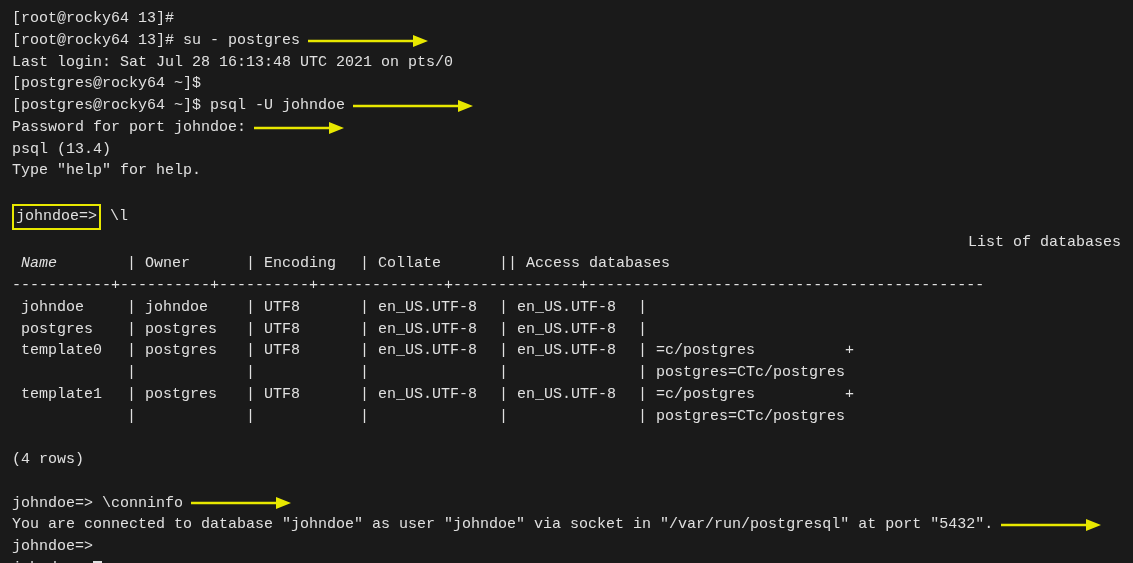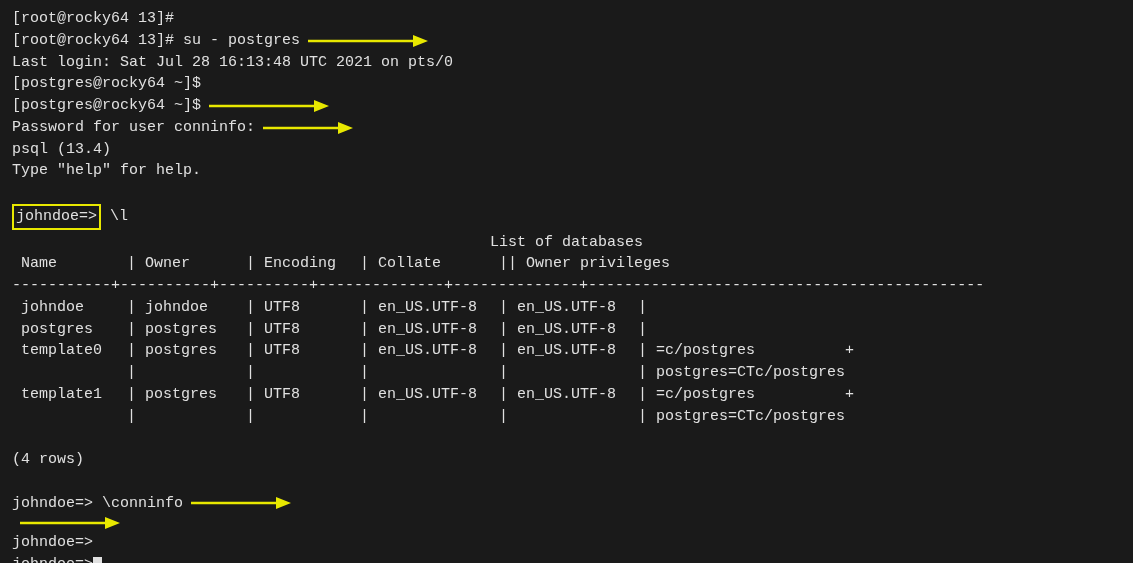--- a/index.html
+++ b/index.html
@@ -80,66 +80,66 @@
         <polygon points="105,3 120,9 105,15" fill="#e8e800"></polygon>
       </svg>
     </span>
   </div>
 
   <span class="line-block">Last login: Sat Jul 28 16:13:48 UTC 2021 on pts/0</span>
 
   <span class="line-block">[postgres@rocky64 ~]$</span>
 
   <div class="line">
-    <span>[postgres@rocky64 ~]$</span>
+    <span>[postgres@rocky64 ~]$</span><span> psql -U johndoe</span>
     <span class="yellow-arrow">
       <svg width="120" height="18" viewBox="0 0 120 18">
         <line x1="0" y1="9" x2="105" y2="9" stroke="#e8e800" stroke-width="2.5"></line>
         <polygon points="105,3 120,9 105,15" fill="#e8e800"></polygon>
       </svg>
     </span>
   </div>
 
   <div class="line">
-    <span>Password for user conninfo:</span>
+    <span>Password for port johndoe:</span>
     <span class="yellow-arrow">
       <svg width="90" height="18" viewBox="0 0 90 18">
         <line x1="0" y1="9" x2="75" y2="9" stroke="#e8e800" stroke-width="2.5"></line>
         <polygon points="75,3 90,9 75,15" fill="#e8e800"></polygon>
       </svg>
     </span>
   </div>
 
   <span class="line-block">psql (13.4)</span>
 
   <span class="line-block">Type "help" for help.</span>
 
   <span class="line-block">&nbsp;</span>
 
   <div class="line">
     <span class="prompt-highlight">johndoe=&gt;</span><span> \l</span>
   </div>
 
   <div class="table-section">
 
-    <div style="text-align:center; line-height:1.45;">
+    <div style="text-align:right; line-height:1.45;">
       <span>List of databases</span>
     </div>
 
     <div style="display:flex; line-height:1.45; white-space:pre;">
-      <span style="width:115px;"> Name</span>
+      <span style="width:115px;font-style:italic;"> Name</span>
       <span style="color:#e0e0e0;">|</span>
       <span style="width:110px;"> Owner</span>
       <span style="color:#e0e0e0;">|</span>
       <span style="width:105px;"> Encoding</span>
       <span style="color:#e0e0e0;">|</span>
       <span style="width:130px;"> Collate</span>
       <span style="color:#e0e0e0;">|</span>
       <span style="color:#e0e0e0;">|</span>
-      <span> Owner privileges</span>
+      <span> Access databases</span>
     </div>
 
     <span class="line-block">-----------+----------+----------+--------------+--------------+--------------------------------------------</span>
 
     <div style="display:flex; line-height:1.45; white-space:pre;">
       <span style="width:115px;"> johndoe   </span>
       <span>|</span>
       <span style="width:110px;"> johndoe  </span>
       <span>|</span>
       <span style="width:105px;"> UTF8     </span>
@@ -233,20 +233,21 @@
     <span>johndoe=&gt;</span><span> \conninfo</span>
     <span class="yellow-arrow">
       <svg width="100" height="18" viewBox="0 0 100 18">
         <line x1="0" y1="9" x2="85" y2="9" stroke="#e8e800" stroke-width="2.5"></line>
         <polygon points="85,3 100,9 85,15" fill="#e8e800"></polygon>
       </svg>
     </span>
   </div>
 
   <div class="line">
+    <span>You are connected to database "johndoe" as user "johndoe" via socket in "/var/run/postgresql" at port "5432".</span>
     <span class="yellow-arrow">
       <svg width="100" height="18" viewBox="0 0 100 18">
         <line x1="0" y1="9" x2="85" y2="9" stroke="#e8e800" stroke-width="2.5"></line>
         <polygon points="85,3 100,9 85,15" fill="#e8e800"></polygon>
       </svg>
     </span>
   </div>
 
   <span class="line-block">johndoe=&gt;</span>
 

